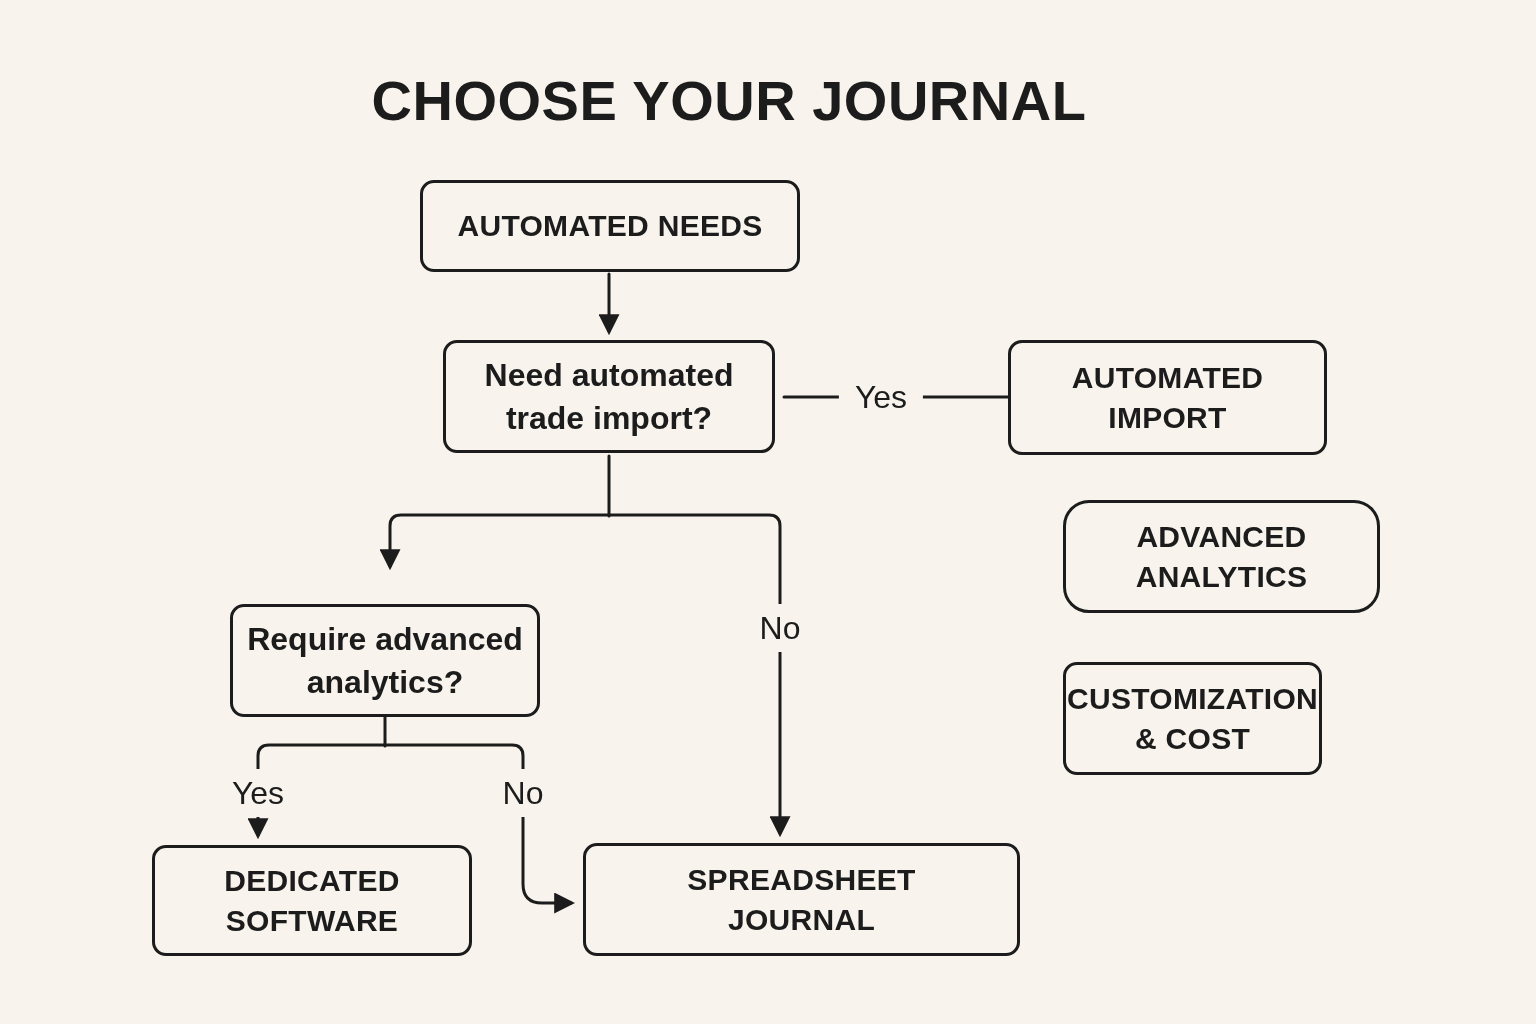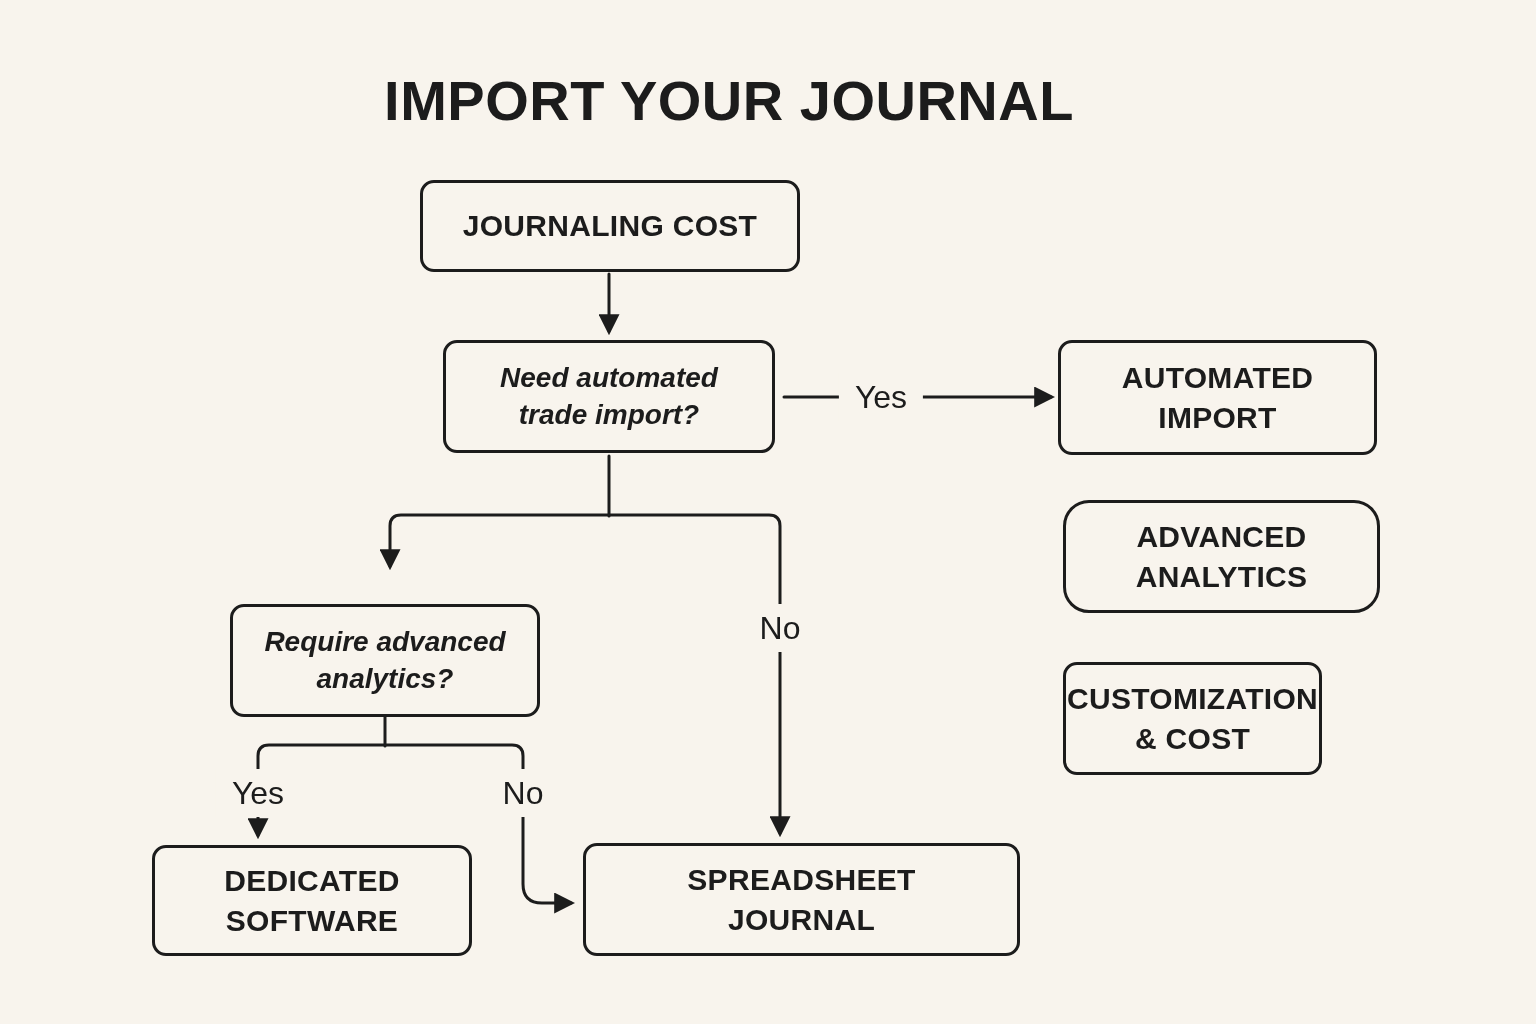--- a/index.html
+++ b/index.html
@@ -61,42 +61,41 @@
   .node-label {
     white-space: pre-line;
     line-height: 1.32;
   }
   .node.terminal .node-label {
     font-size: 30px;
     font-weight: 700;
     letter-spacing: 0.3px;
   }
   .node.decision .node-label {
-    font-size: 28px;
+    font-size: 32px;
     font-weight: 700;
-    font-style: italic;
   }
   .edge-label {
     position: absolute;
     transform: translate(-50%, -50%);
     font-size: 32px;
     font-weight: 400;
     background: var(--bg, #f8f4ed);
     padding: 8px 16px;
     z-index: 2;
     line-height: 1;
     text-align: right;
   }
 </style>
 </head>
 <body>
 
 <div class="canvas">
 
-  <div class="title">IMPORT YOUR JOURNAL</div>
+  <div class="title">CHOOSE YOUR JOURNAL</div>
 
   <svg class="edges-svg" viewBox="0 0 1536 1024" xmlns="http://www.w3.org/2000/svg">
     <defs>
       <marker id="arrow" viewBox="0 0 10 10" refX="8" refY="5" markerWidth="7" markerHeight="7" orient="auto">
         <path class="arrowhead" d="M 0 0 L 10 5 L 0 10 z"></path>
       </marker>
     </defs>
 
     <path class="edge" d="M 609 274 L 609 331" marker-end="url(#arrow)"></path>
 
@@ -109,29 +108,29 @@
     <path class="edge" d="M 609 515 L 769 515 Q 780 515 780 526 L 780 833" marker-end="url(#arrow)"></path>
 
     <path class="edge" d="M 385 692 L 385 746"></path>
 
     <path class="edge" d="M 385 745 L 269 745 Q 258 745 258 756 L 258 835" marker-end="url(#arrow)"></path>
 
     <path class="edge" d="M 385 745 L 512 745 Q 523 745 523 756 L 523 884 Q 523 903 542 903 L 571 903" marker-end="url(#arrow)"></path>
   </svg>
 
   <div class="node terminal" style="left:420px; top:180px; width:380px; height:92px;">
-    <span class="node-label">JOURNALING COST</span>
+    <span class="node-label">AUTOMATED NEEDS</span>
   </div>
 
   <div class="node decision" style="left:443px; top:340px; width:332px; height:113px;">
     <span class="node-label">Need automated
 trade import?</span>
   </div>
 
-  <div class="node terminal" style="left:1058px; top:340px; width:319px; height:115px;">
+  <div class="node terminal" style="left:1008px; top:340px; width:319px; height:115px;">
     <span class="node-label">AUTOMATED
 IMPORT</span>
   </div>
 
   <div class="node terminal" style="left:1063px; top:500px; width:317px; height:113px;border-radius:26px;">
     <span class="node-label">ADVANCED
 ANALYTICS</span>
   </div>
 
   <div class="node terminal" style="left:1063px; top:662px; width:259px; height:113px;">

